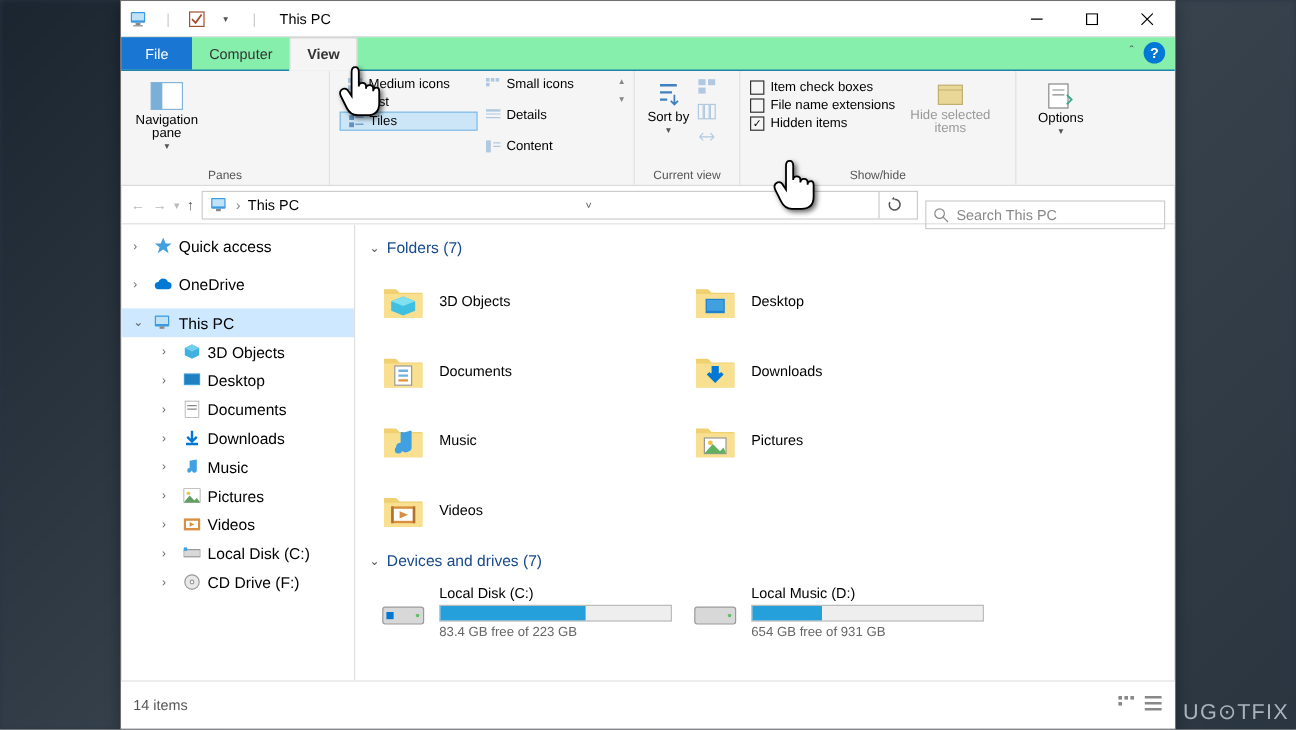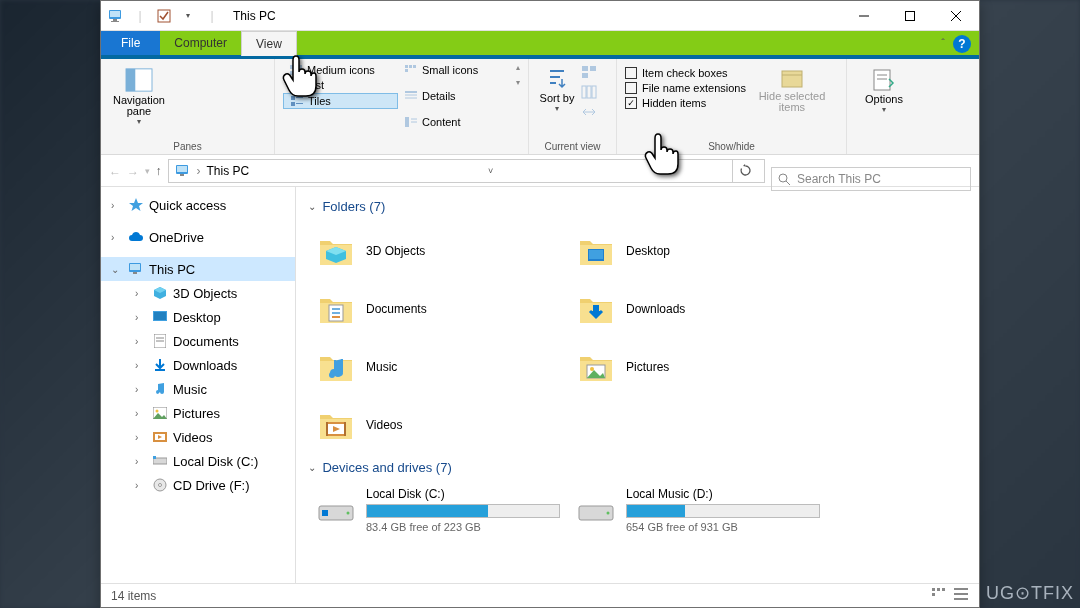--- a/index.html
+++ b/index.html
@@ -7,24 +7,24 @@
     .bg-photo { position: absolute; inset: 0; background: linear-gradient(135deg, #1a2530, #3a4550, #2a3540); filter: blur(2px); }
     .window { position: absolute; left: 100px; top: 0; width: 880px; height: 608px; background: #fff; border: 1px solid #707070; box-shadow: 0 4px 12px rgba(0,0,0,0.3); display: flex; flex-direction: column; }
 
     .titlebar { height: 30px; display: flex; align-items: center; background: #fff; border-bottom: 1px solid #e0e0e0; font-size: 12px; }
     .titlebar .sys-icons { display: flex; align-items: center; gap: 2px; padding: 0 4px; }
     .titlebar .sys-icon { width: 22px; height: 22px; display: flex; align-items: center; justify-content: center; }
     .titlebar .title { margin-left: 6px; }
     .titlebar .spacer { flex: 1; }
     .win-btn { width: 46px; height: 30px; display: flex; align-items: center; justify-content: center; font-size: 13px; }
 
-    .menubar { height: 28px; background: #84cc16; display: flex; align-items: stretch; font-size: 12px; border-bottom: 4px solid #0369a1; position: relative; }
+    .menubar { height: 28px; background: #86efac; display: flex; align-items: stretch; font-size: 12px; border-bottom: 1px solid #0369a1; position: relative; }
     .menubar .file-tab { background: #1976d2; color: #fff; padding: 0 20px; display: flex; align-items: center; }
     .menubar .menu-item { padding: 0 14px; display: flex; align-items: center; color: #333; }
-    .menubar .menu-item.active { background: #f5f5f5; border: 1px solid #d0d0d0; border-bottom: 1px solid #f5f5f5; margin-bottom: -1px; }
+    .menubar .menu-item.active { background: #f5f5f5; border: 1px solid #d0d0d0; border-bottom: 1px solid #f5f5f5; margin-bottom: -1px; font-weight: bold; }
     .menubar .collapse { position: absolute; right: 34px; top: 6px; font-size: 11px; color: #555; }
     .menubar .help { position: absolute; right: 8px; top: 4px; width: 18px; height: 18px; background: #0078d4; color: #fff; border-radius: 50%; display: flex; align-items: center; justify-content: center; font-size: 12px; font-weight: bold; }
 
     .ribbon { height: 96px; background: #f5f5f5; border-bottom: 1px solid #dadada; display: flex; font-size: 11px; }
     .ribbon-group { border-right: 1px solid #e2e2e2; padding: 4px 8px 2px 8px; display: flex; flex-direction: column; }
     .ribbon-group .grp-body { flex: 1; display: flex; align-items: flex-start; }
     .ribbon-group .grp-label { text-align: center; font-size: 10px; color: #555; padding-top: 2px; }
 
     .panes-col { display: flex; flex-direction: column; gap: 1px; }
     .pane-row { display: flex; align-items: center; gap: 4px; padding: 2px 4px; }
@@ -71,21 +71,21 @@
     .folder-tile .fico { width: 40px; height: 40px; }
 
     .drive-grid { display: flex; flex-wrap: wrap; }
     .drive-tile { width: 260px; padding: 4px 8px; display: flex; align-items: center; gap: 10px; font-size: 12px; }
     .drive-tile .dico { width: 40px; height: 40px; }
     .drive-info { flex: 1; }
     .drive-bar { width: 100%; height: 14px; border: 1px solid #bcbcbc; margin: 3px 0; position: relative; background: #eee; }
     .drive-bar-fill { height: 100%; background: #26a0da; }
     .drive-free { font-size: 11px; color: #666; }
 
-    .statusbar { height: 24px; border-top: 1px solid #e0e0e0; display: flex; align-items: center; padding: 0 10px; font-size: 12px; color: #555; background: #fff; }
+    .statusbar { height: 40px; border-top: 1px solid #e0e0e0; display: flex; align-items: center; padding: 0 10px; font-size: 12px; color: #555; background: #fff; }
     .statusbar .spacer { flex: 1; }
 
     .watermark { position: absolute; right: 6px; bottom: 4px; color: rgba(200,210,220,0.8); font-size: 18px; font-family: sans-serif; letter-spacing: 1px; }
 
     .cursor-hand { position: absolute; width: 40px; height: 50px; z-index: 100; pointer-events: none; filter: drop-shadow(2px 2px 2px rgba(0,0,0,0.6)); }
   </style>
 </head>
 <body>
 
 <div class="bg-photo"></div>

